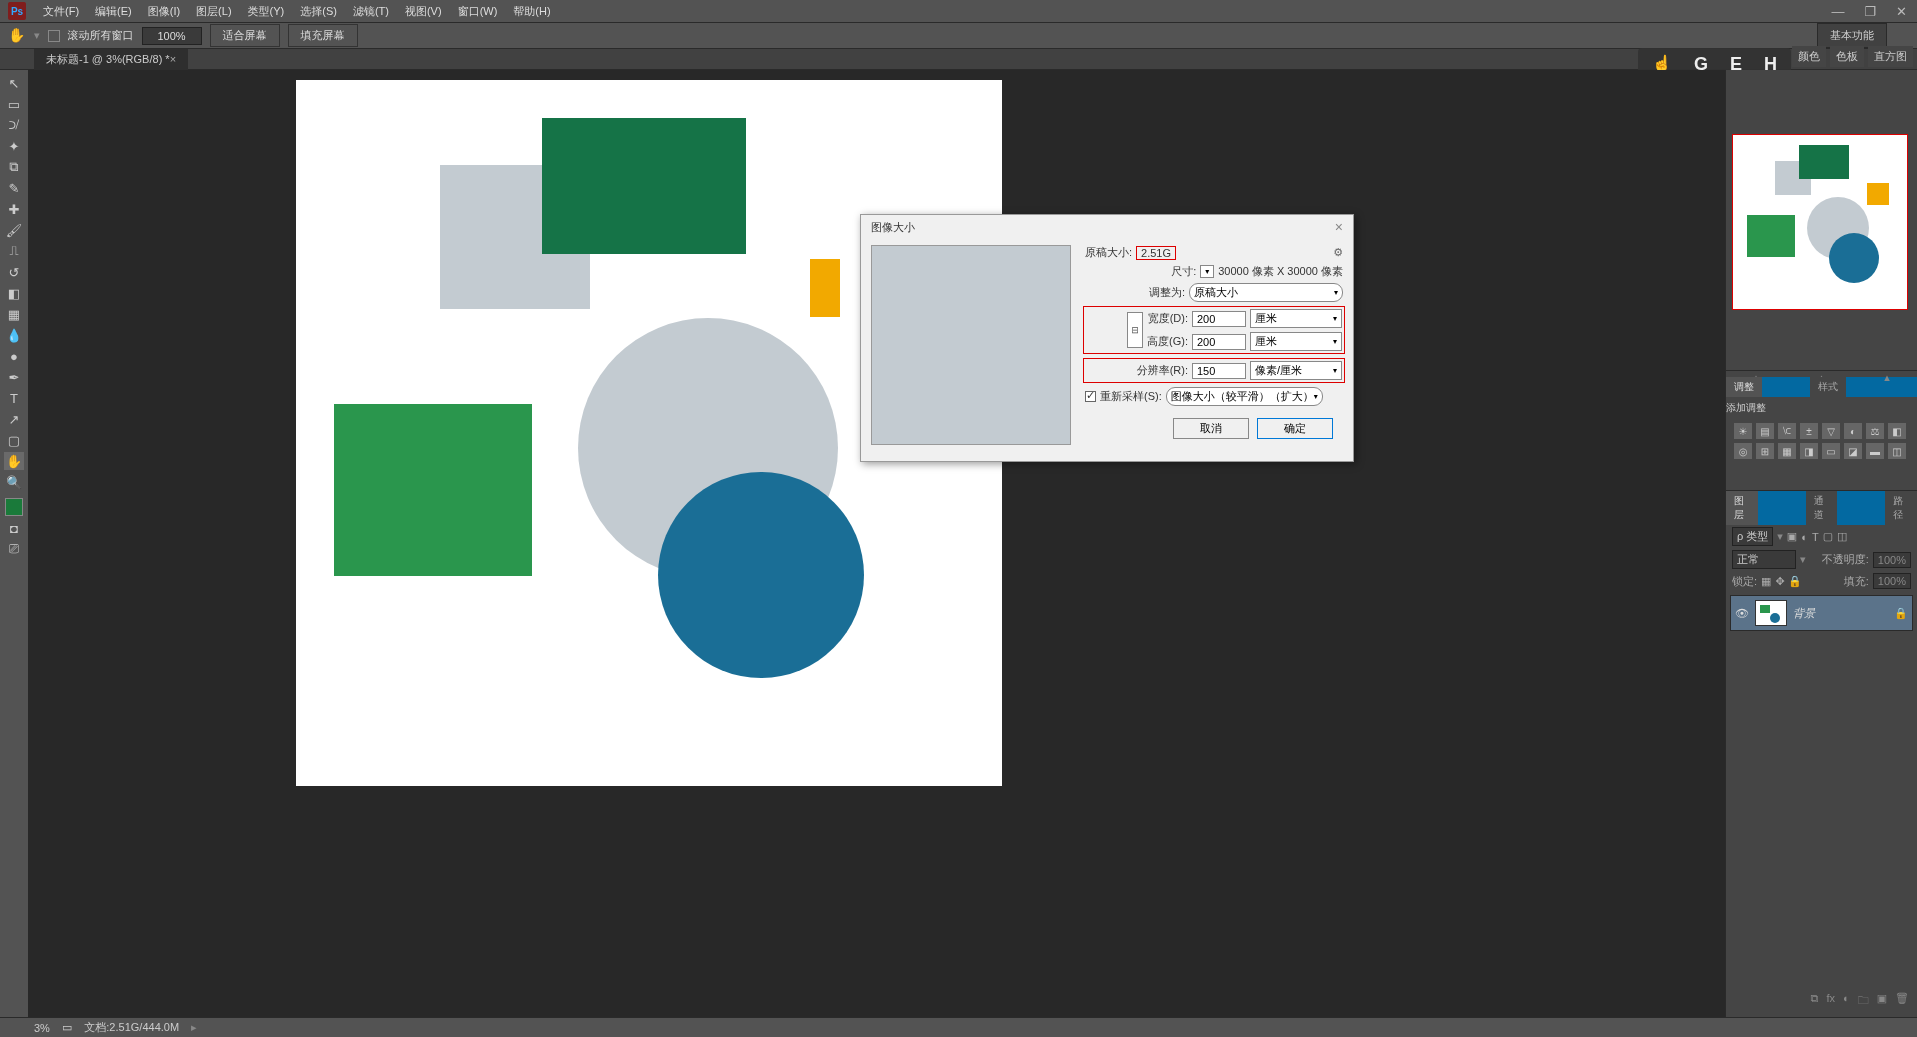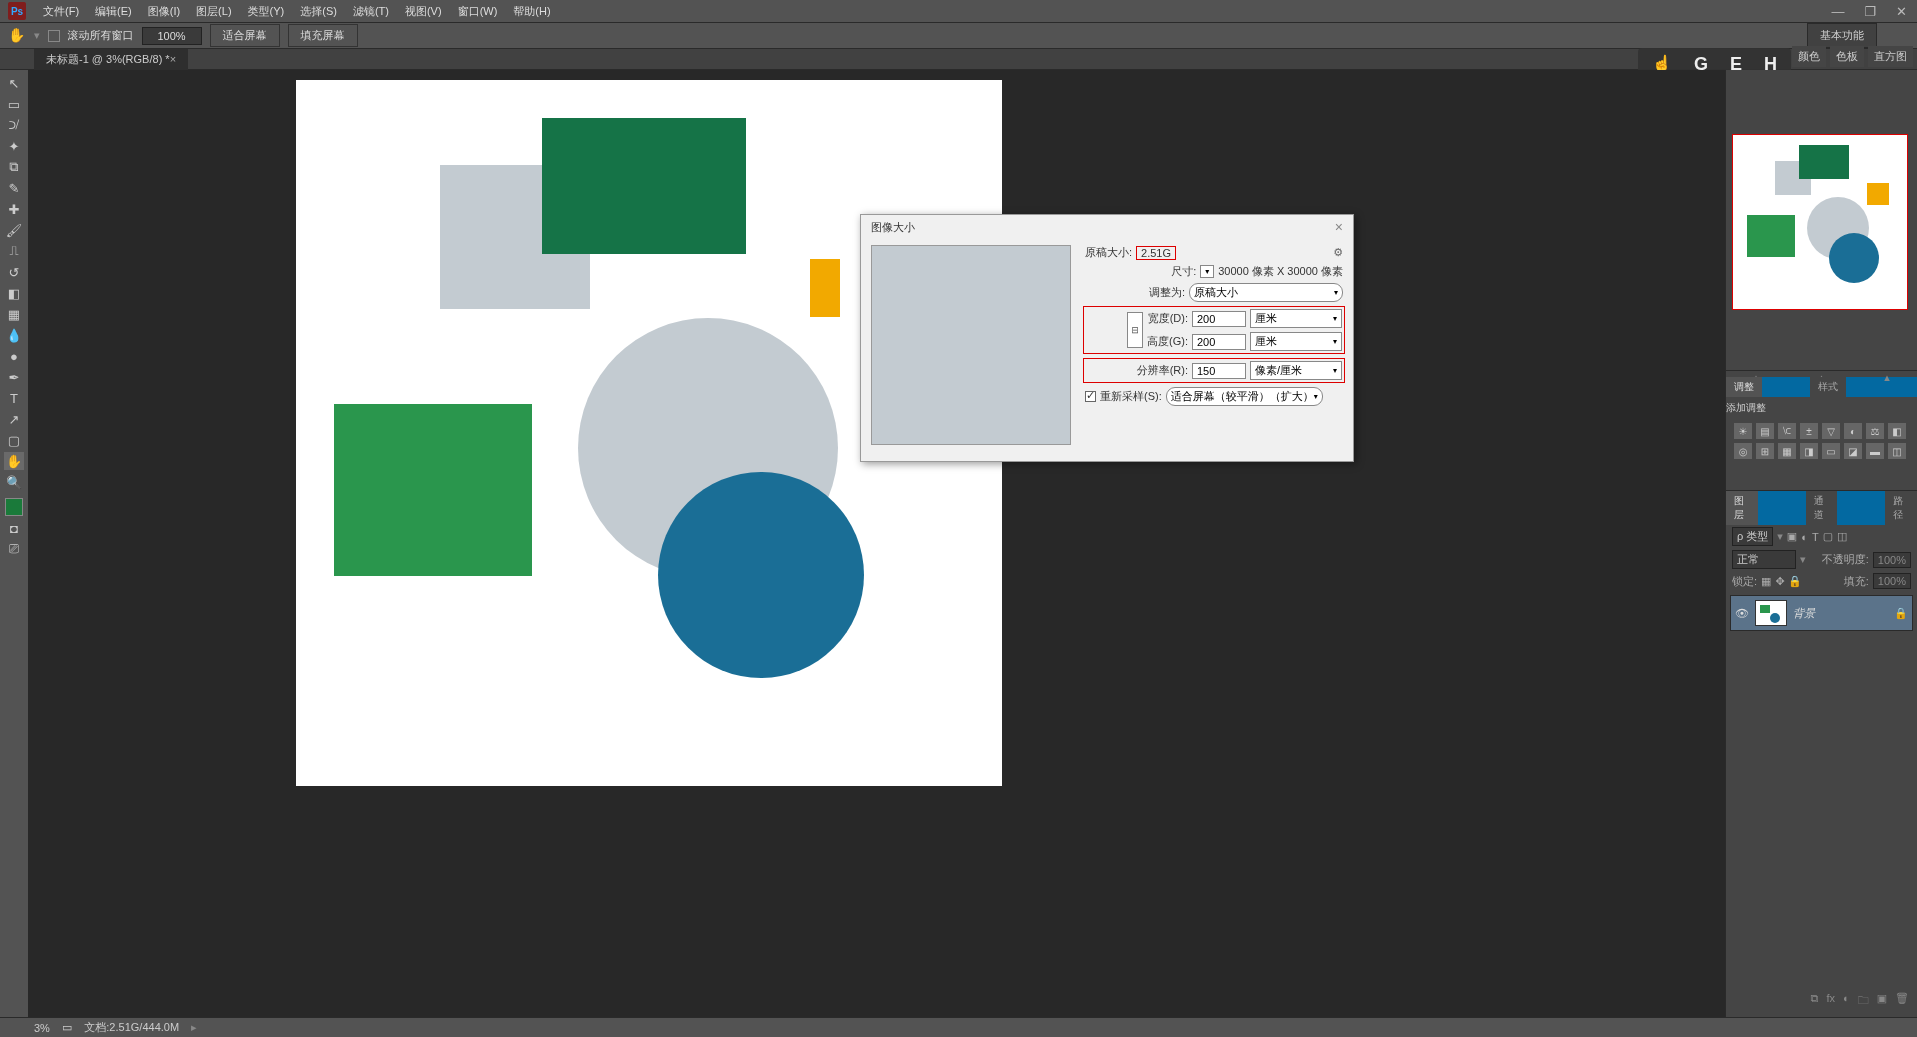--- a/index.html
+++ b/index.html
@@ -12,21 +12,21 @@
 .window-controls { position: absolute; right: 6px; top: 2px; display: flex; gap: 12px; color: #bbb; }
 .win-btn { cursor: pointer; padding: 2px 4px; font-size: 13px; }
 
 
 .options-bar { background: #535353; height: 26px; border-top: 1px solid #2a2a2a; display: flex; align-items: center; padding-left: 8px; gap: 8px; }
 .hand-icon { width: 18px; height: 18px; color: #ddd; font-size: 14px; }
 .chk { width: 12px; height: 12px; border: 1px solid #888; }
 .opt-label { color: #ddd; }
 .opt-input { background: #3a3a3a; border: 1px solid #222; color: #ddd; padding: 2px 6px; width: 60px; text-align: center; }
 .opt-btn { background: #535353; border: 1px solid #333; color: #ddd; padding: 3px 12px; cursor: pointer; }
-.essentials-label { position: absolute; right: 40px; color: #ccc; padding: 4px 12px; background: #414141; border: 1px solid #2a2a2a; }
+.essentials-label { position: absolute; right: 30px; color: #ccc; padding: 4px 12px; background: #414141; border: 1px solid #2a2a2a; }
 
 
 .tab-bar { background: #414141; height: 22px; border-top: 1px solid #2a2a2a; border-bottom: 1px solid #2a2a2a; display: flex; align-items: center; padding-left: 34px; }
 .doc-tab { background: #2e2e2e; color: #ccc; padding: 3px 12px; display: flex; align-items: center; }
 .doc-tab .close-x { color: #aaa; cursor: pointer; }
 
 
 .right-icons { position: absolute; right: 4px; top: 46px; display: flex; gap: 4px; align-items: center; }
 .ri { color: #ccc; padding: 3px 6px; background: #454545; }
 
@@ -273,26 +273,30 @@
                 <span>像素/厘米</span>
                 <span class="arrow">▾</span>
               </div>
           </div>
         </div>
 
         <div class="dlg-row" style="justify-content:flex-start">
           <span class="chk2 checked"></span>
           <span class="fld-label">重新采样(S):</span>
           <div class="fld-select fld-select-wide">
-              <span>适合屏幕（较平滑）（扩大）</span>
+              <span>图像大小（较平滑）（扩大）</span>
               <span class="arrow">▾</span>
             </div>
         </div>
 
         <div style="flex:1"></div>
+        <div class="dlg-buttons">
+          <button class="dlg-btn">取消</button>
+          <button class="dlg-btn primary">确定</button>
+        </div>
       </div>
     </div>
   </div>
 </div>
 
 <div class="right-panels">
   <div class="nav-preview">
     <div class="np-shape np-grey-r"></div>
     <div class="np-shape np-grey-c"></div>
     <div class="np-shape np-dg"></div>

